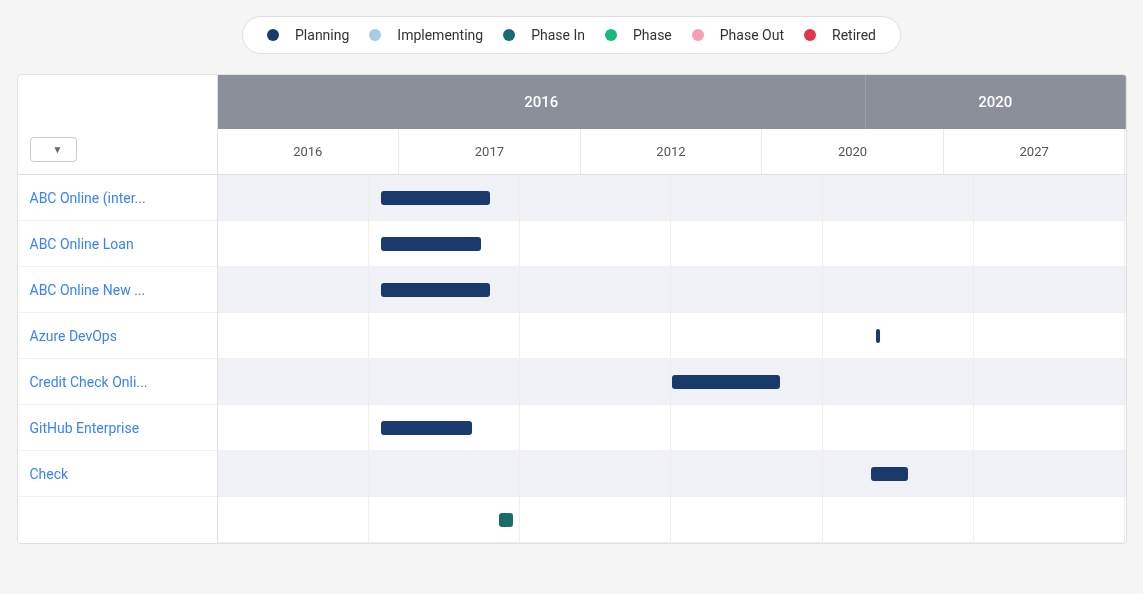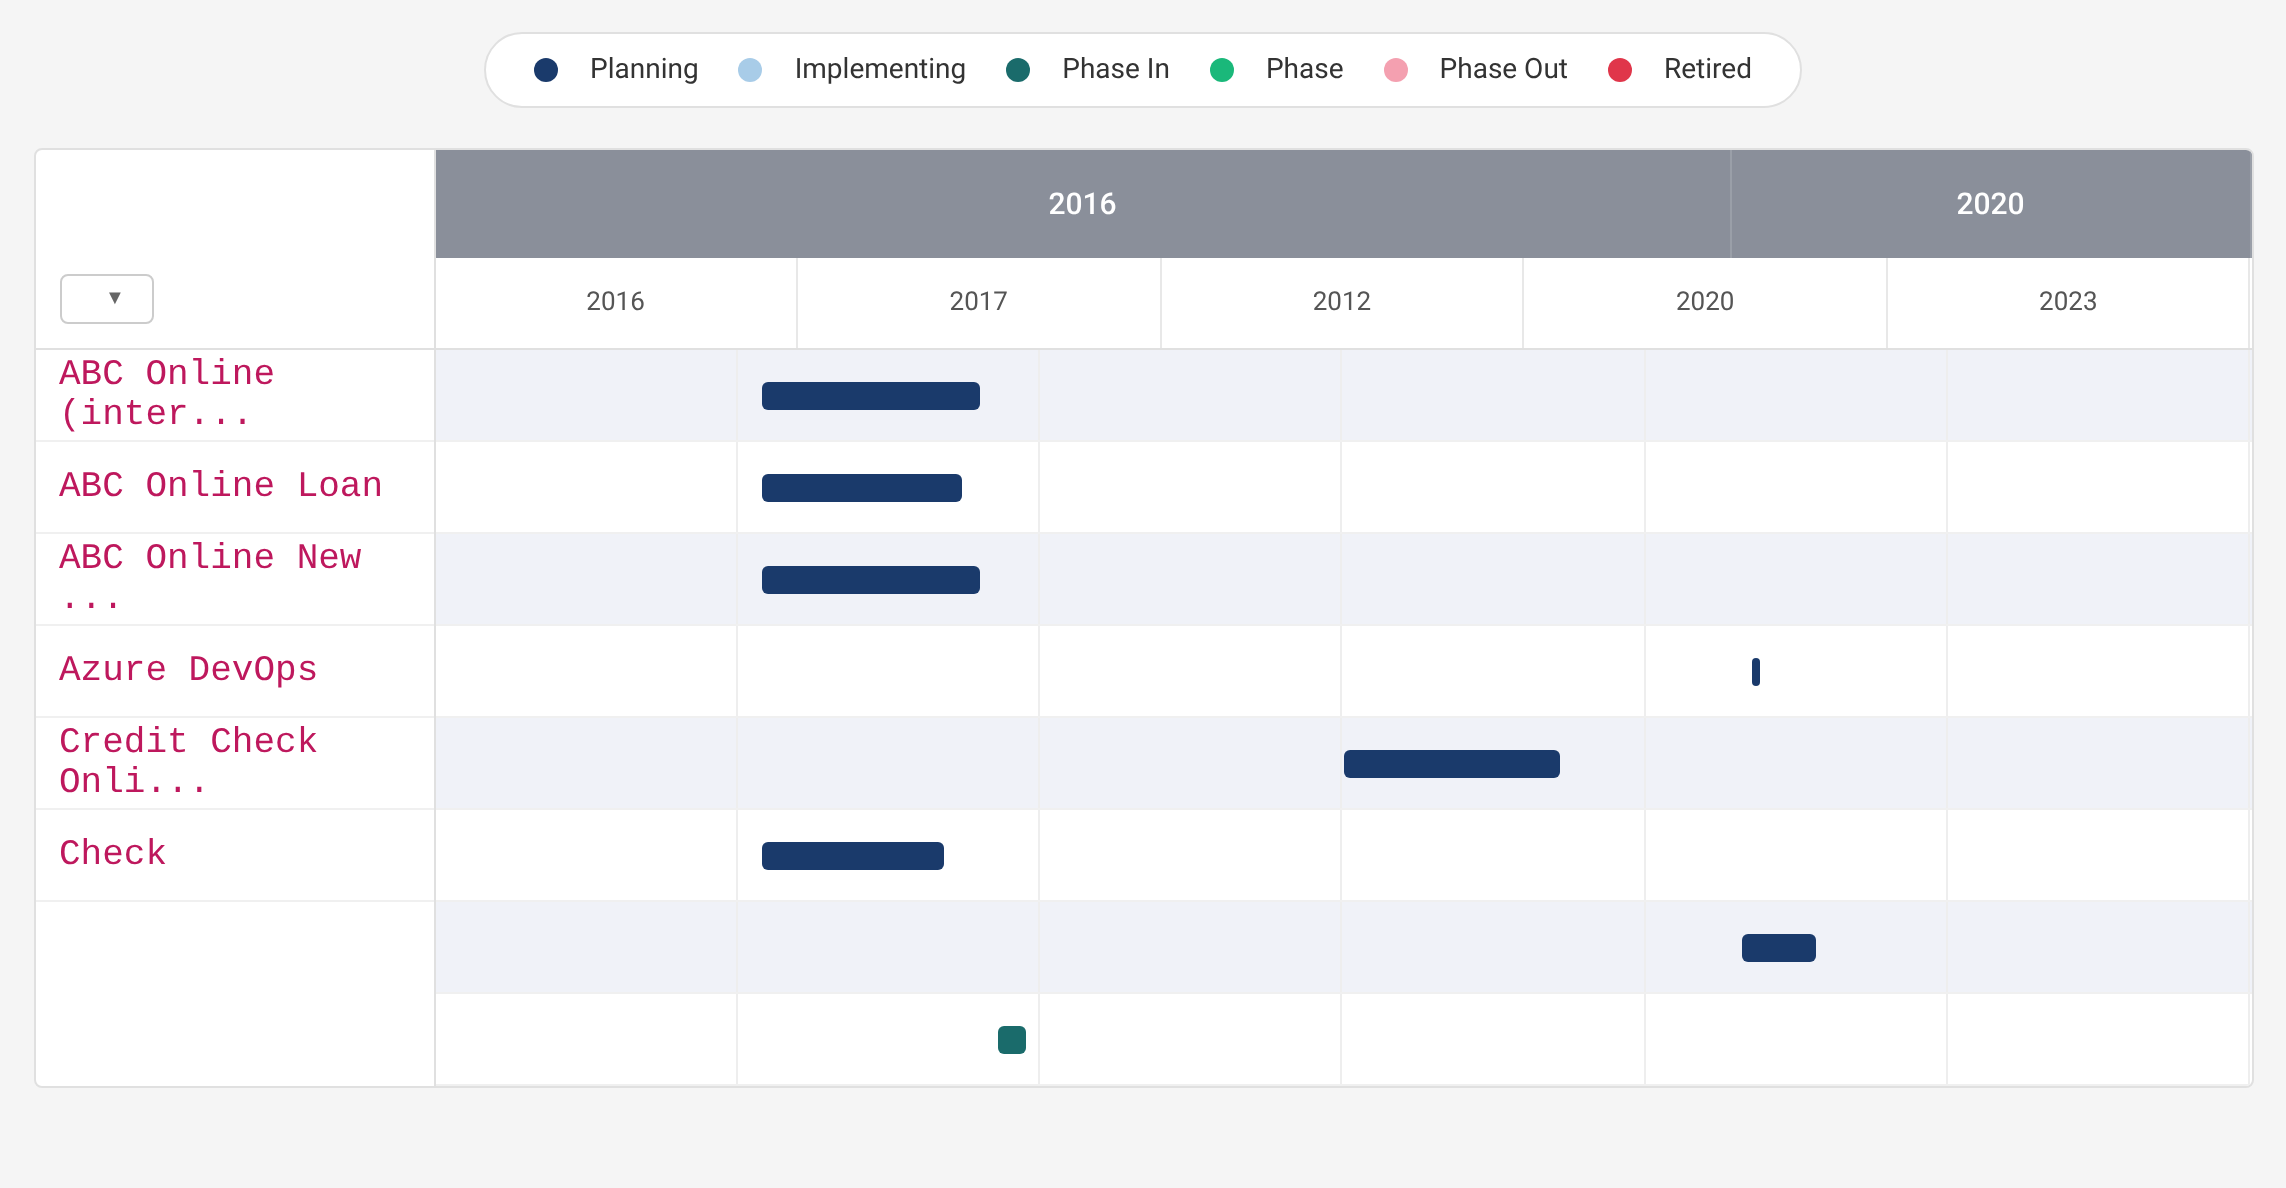--- a/index.html
+++ b/index.html
@@ -80,24 +80,23 @@
     .sort-btn .arrow {
       font-size: 10px;
       color: #666;
     }
 
     .row-label {
       height: 46px;
       display: flex;
       align-items: center;
       padding: 0 12px;
-      font-size: 18px;
-      color: #be185d;
+      font-size: 14px;
+      color: #3b82f6;
       border-bottom: 1px solid #f0f0f0;
-      font-family: Liberation Mono, monospace;
     }
 
     .right-panel {
       flex: 1;
       overflow-x: auto;
     }
 
     .year-headers {
       height: 54px;
       display: flex;
@@ -192,35 +191,36 @@
         <span></span>
         <span class="arrow">▼</span>
       </button>
     </div>
     <div class="row-labels">
     <div class="row-label">ABC Online (inter...</div>
         <div class="row-label">ABC Online Loan</div>
         <div class="row-label">ABC Online New ...</div>
         <div class="row-label">Azure DevOps</div>
         <div class="row-label">Credit Check Onli...</div>
+        <div class="row-label">GitHub Enterprise</div>
         <div class="row-label">Check</div>
       </div>
   </div>
 
   <div class="right-panel">
     <div class="year-headers">
     <div class="year-group" style="width: 83.3333%; border-right: 1px solid rgb(154, 159, 168);">2016</div>
         <div class="year-group" style="width: 33.3333%;">2020</div>
       </div>
     <div class="month-headers">
     <div class="month-col">2016</div>
         <div class="month-col">2017</div>
         <div class="month-col">2012</div>
         <div class="month-col">2020</div>
-        <div class="month-col">2023</div>
+        <div class="month-col">2027</div>
       </div>
     <div class="gantt-timeline">
     <div class="gantt-row-bars shaded" style="position: relative; display: flex;">
           <div style="flex: 1 1 0%; border-right: 1px solid rgb(238, 238, 238); height: 100%;"></div>
           <div style="flex: 1 1 0%; border-right: 1px solid rgb(238, 238, 238); height: 100%;"></div>
           <div style="flex: 1 1 0%; border-right: 1px solid rgb(238, 238, 238); height: 100%;"></div>
           <div style="flex: 1 1 0%; border-right: 1px solid rgb(238, 238, 238); height: 100%;"></div>
           <div style="flex: 1 1 0%; border-right: 1px solid rgb(238, 238, 238); height: 100%;"></div>
           <div style="flex: 1 1 0%; border-right: 1px solid rgb(238, 238, 238); height: 100%;"></div>
           <div class="gantt-bar" style="position: absolute; left: 18%; width: 12%; top: 50%; transform: translateY(-50%); height: 14px; border-radius: 3px; z-index: 2; background: rgb(26, 58, 107);"></div>

